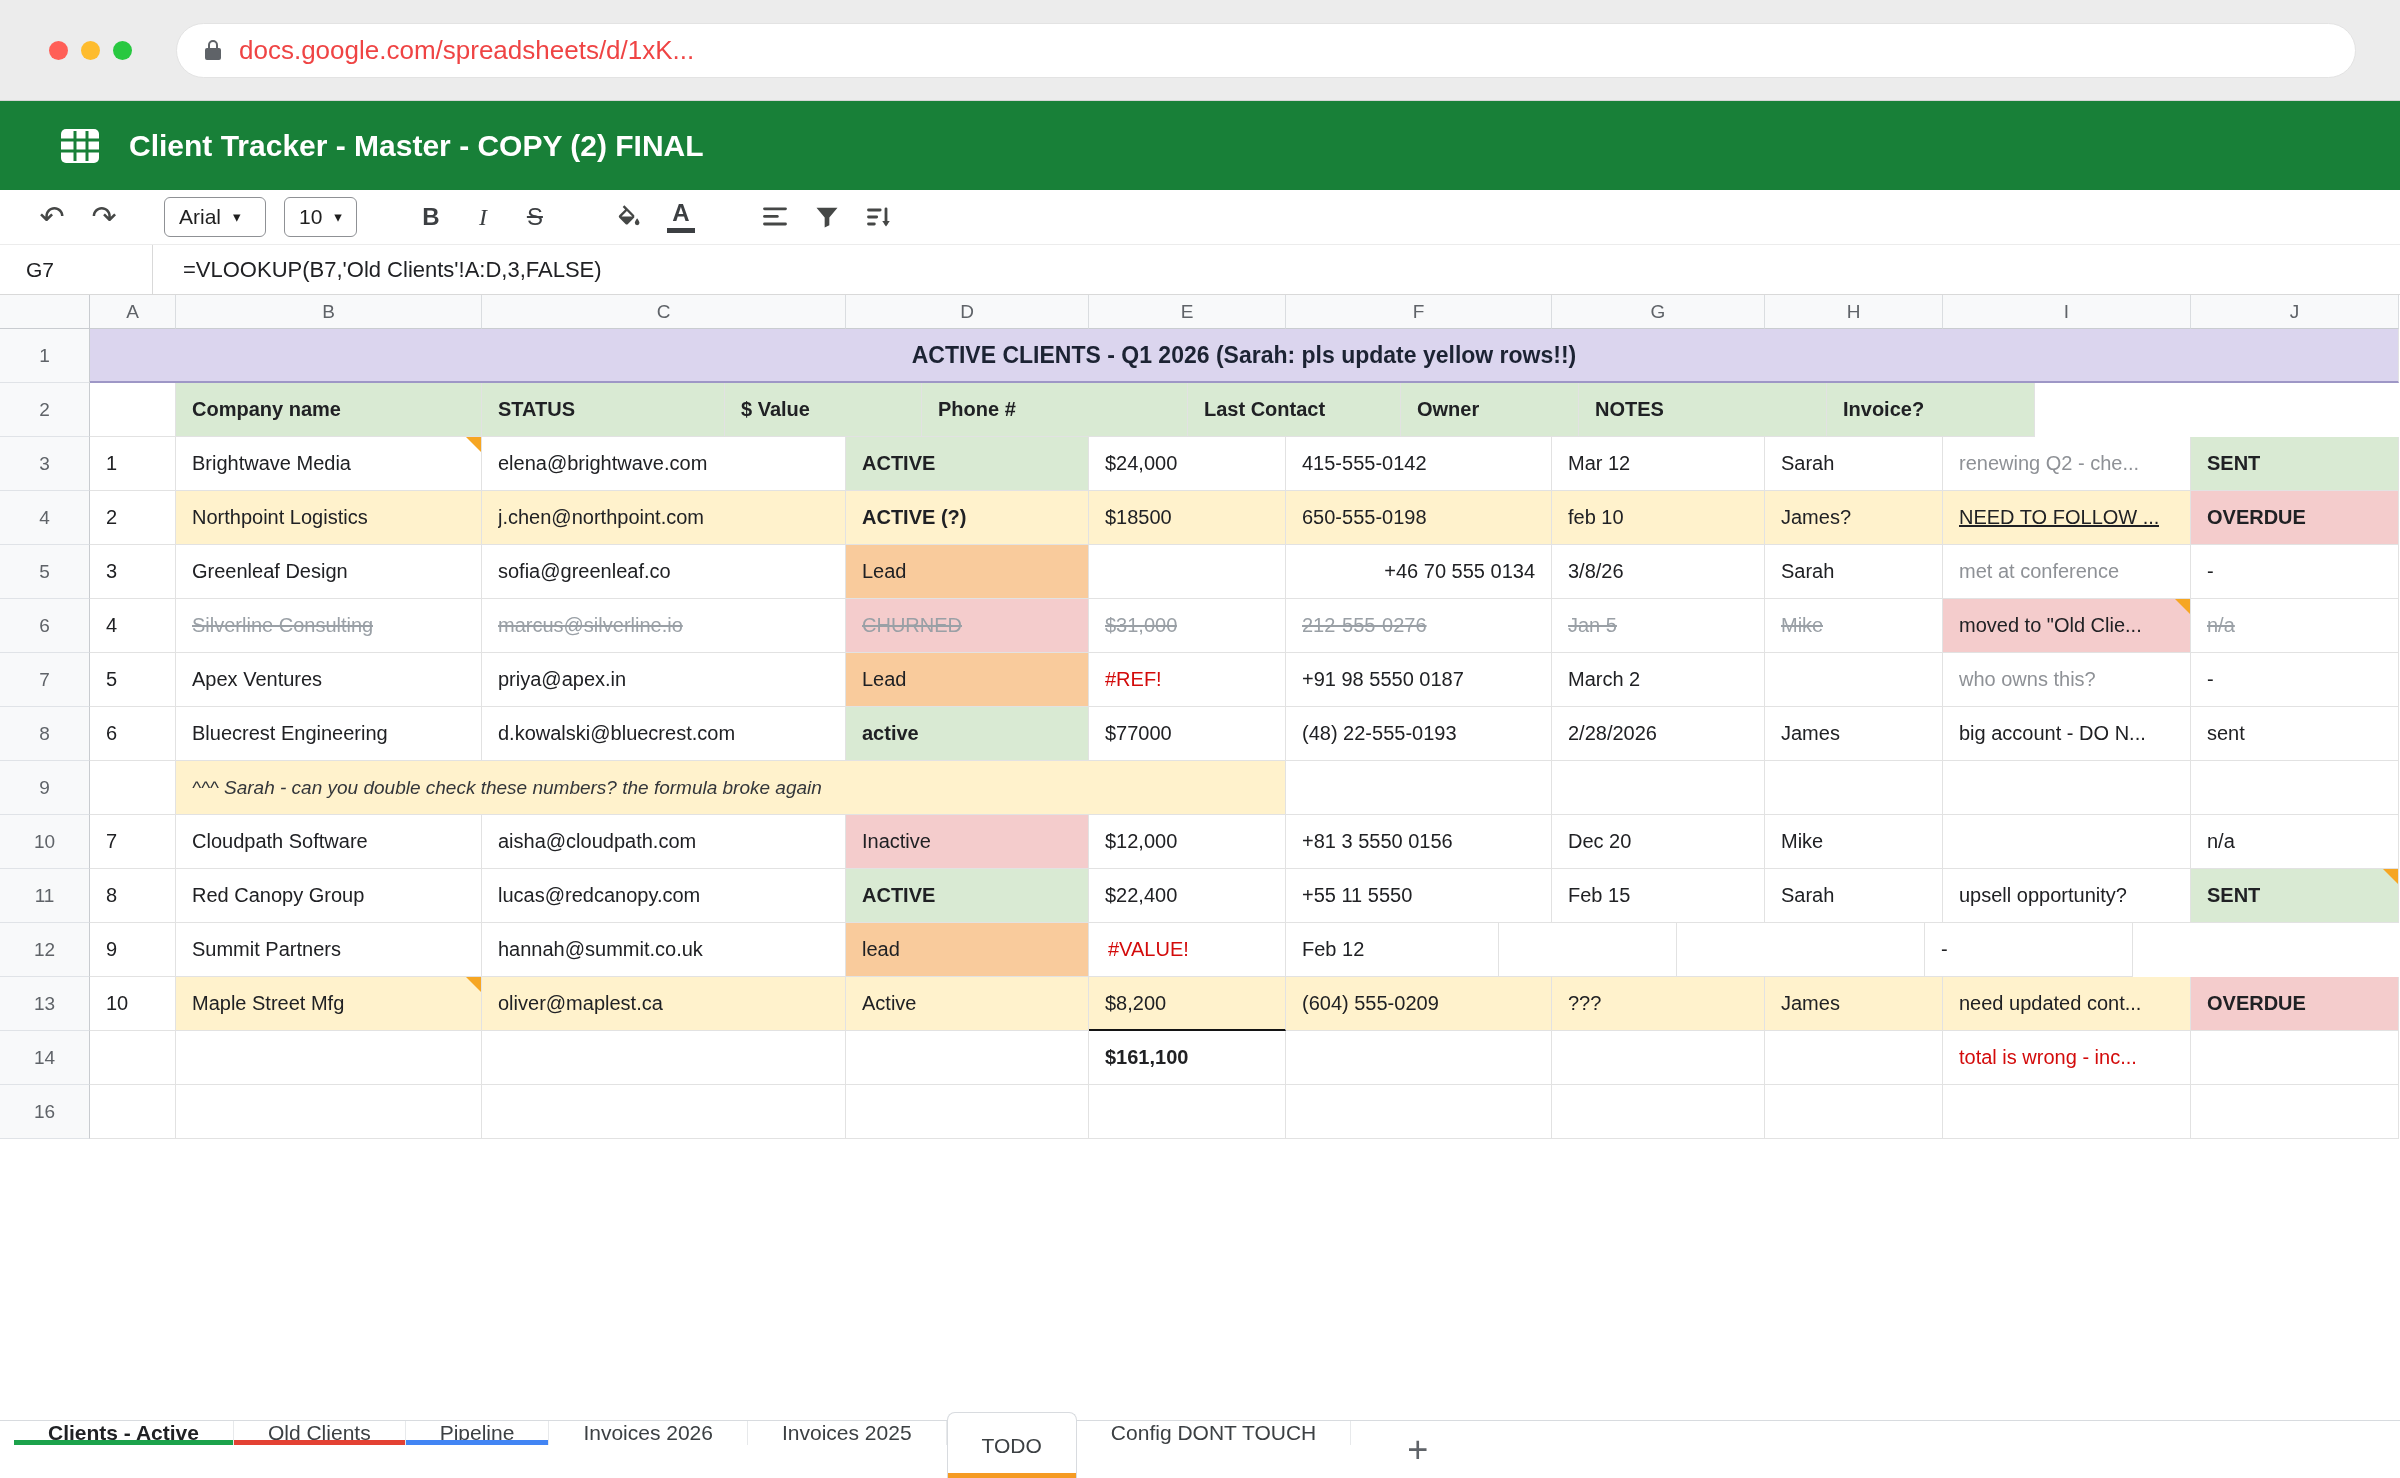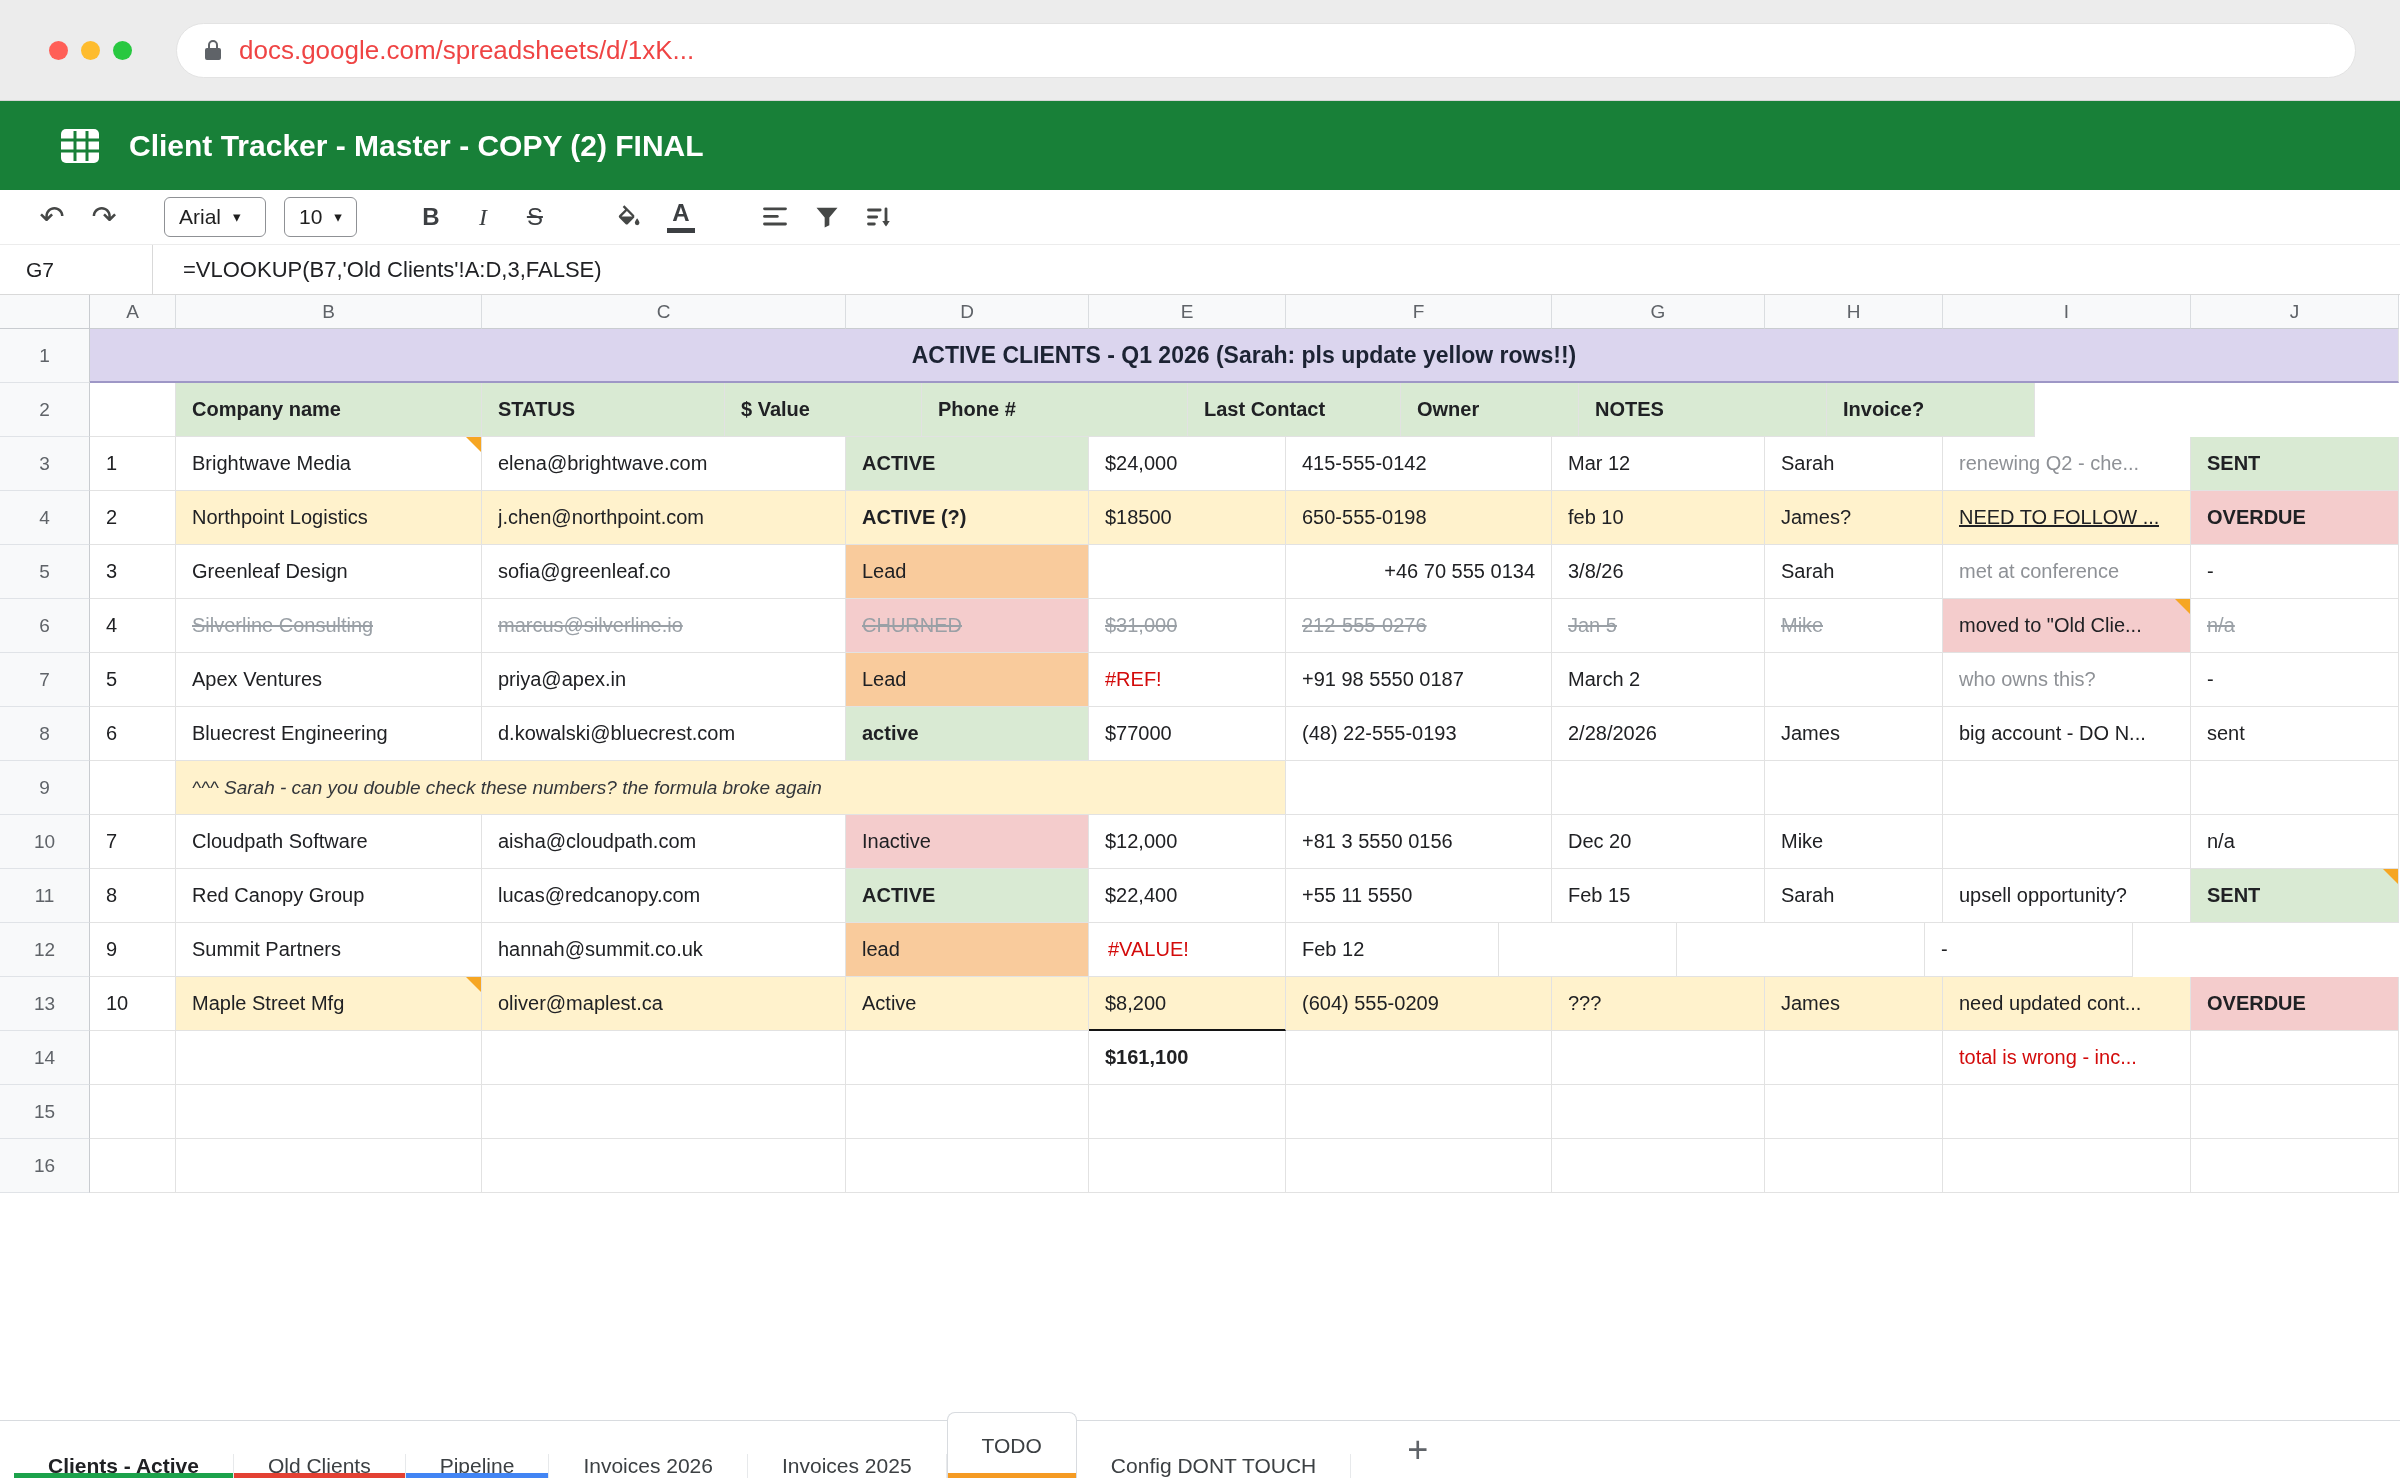--- a/index.html
+++ b/index.html
@@ -576,51 +576,38 @@
         </div>
         <div class="cell" style="width: 266px;"></div>
         <div class="cell" style="width: 213px;"></div>
         <div class="cell" style="width: 178px;"></div>
         <div class="cell red-t" style="width: 248px;">
           <span class="ct">total is wrong - inc...</span>
         </div>
         <div class="cell" style="width: 208px;"></div>
       </div>
       <div class="grid-row">
-        <div class="row-h">15</div>
-        <div class="cell" style="width: 86px;"></div>
-        <div class="cell" style="width: 306px;"></div>
-        <div class="cell" style="width: 364px;"></div>
-        <div class="cell" style="width: 243px;"></div>
-        <div class="cell" style="width: 197px;"></div>
-        <div class="cell" style="width: 266px;"></div>
-        <div class="cell" style="width: 213px;"></div>
-        <div class="cell" style="width: 178px;"></div>
-        <div class="cell" style="width: 248px;"></div>
-        <div class="cell" style="width: 208px;"></div>
-      </div>
-      <div class="grid-row">
         <div class="row-h">16</div>
         <div class="cell" style="width: 86px;"></div>
         <div class="cell" style="width: 306px;"></div>
         <div class="cell" style="width: 364px;"></div>
         <div class="cell" style="width: 243px;"></div>
         <div class="cell" style="width: 197px;"></div>
         <div class="cell" style="width: 266px;"></div>
         <div class="cell" style="width: 213px;"></div>
         <div class="cell" style="width: 178px;"></div>
         <div class="cell" style="width: 248px;"></div>
         <div class="cell" style="width: 208px;"></div>
       </div>
     </div>
 
   <div class="canvas-area"></div>
 
   <div class="tabbar">
-    <div style="display:flex;align-items:flex-end;">
+    <div style="display:flex;align-items:flex-start;">
         <div class="tab active">
           <span>Clients - Active</span>
           <span class="tab-bar" style="background: rgb(28, 162, 75);"></span>
         </div>
         <div class="tab">
           <span>Old Clients</span>
           <span class="tab-bar" style="background: rgb(227, 65, 51);"></span>
         </div>
         <div class="tab">
           <span>Pipeline</span>

